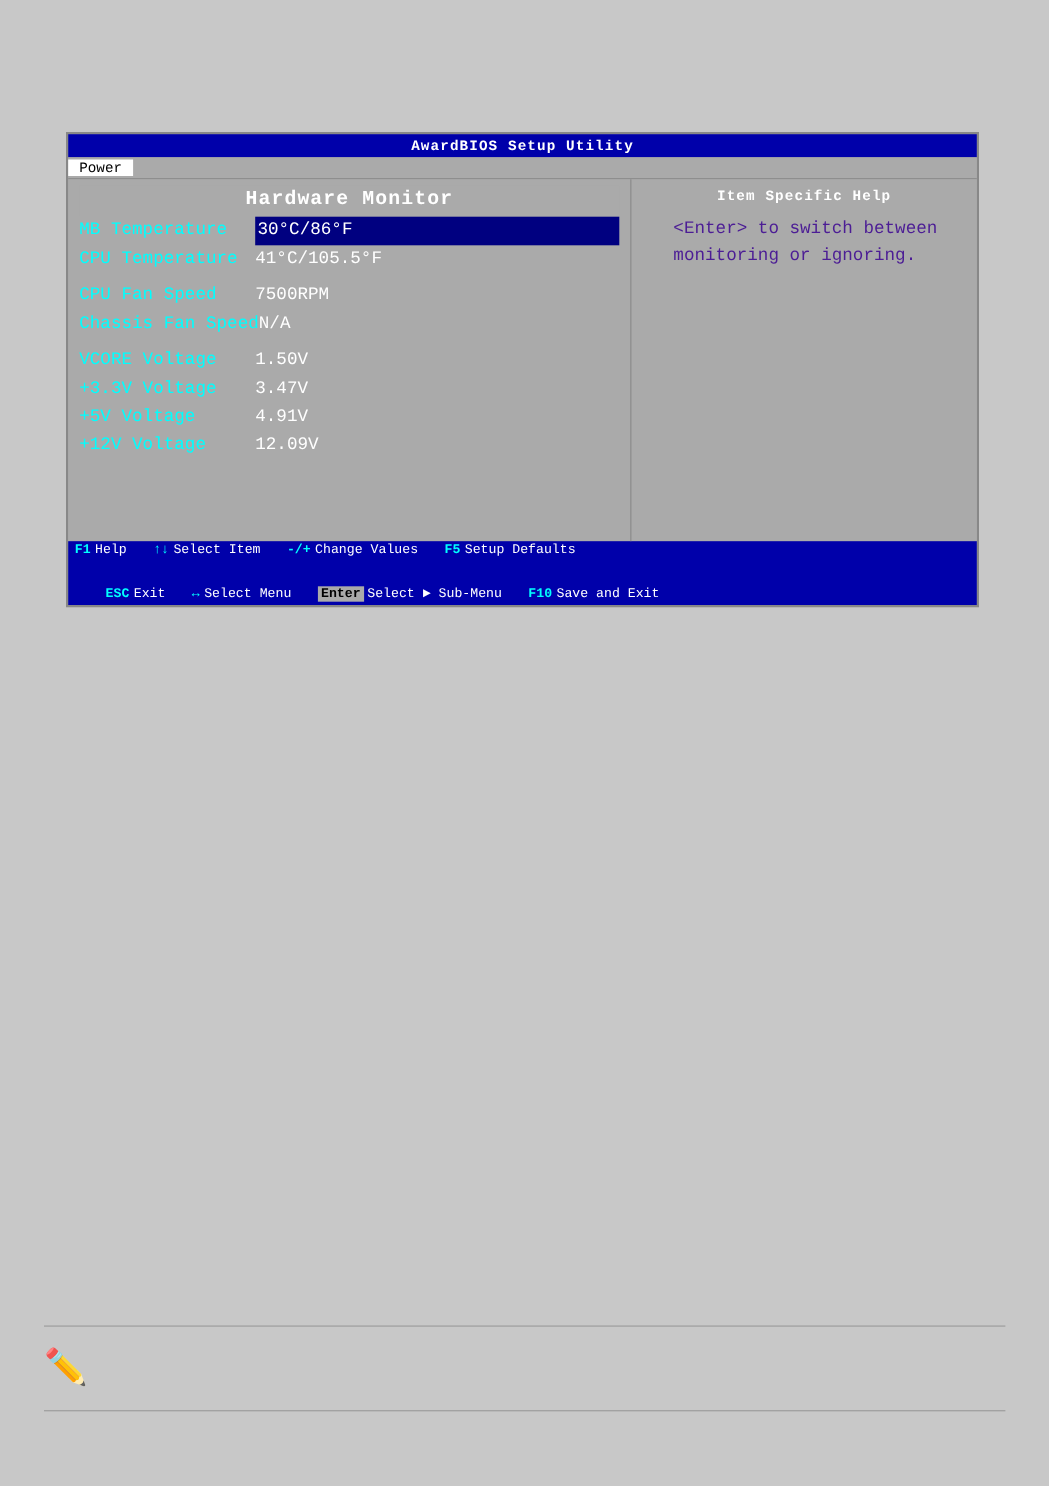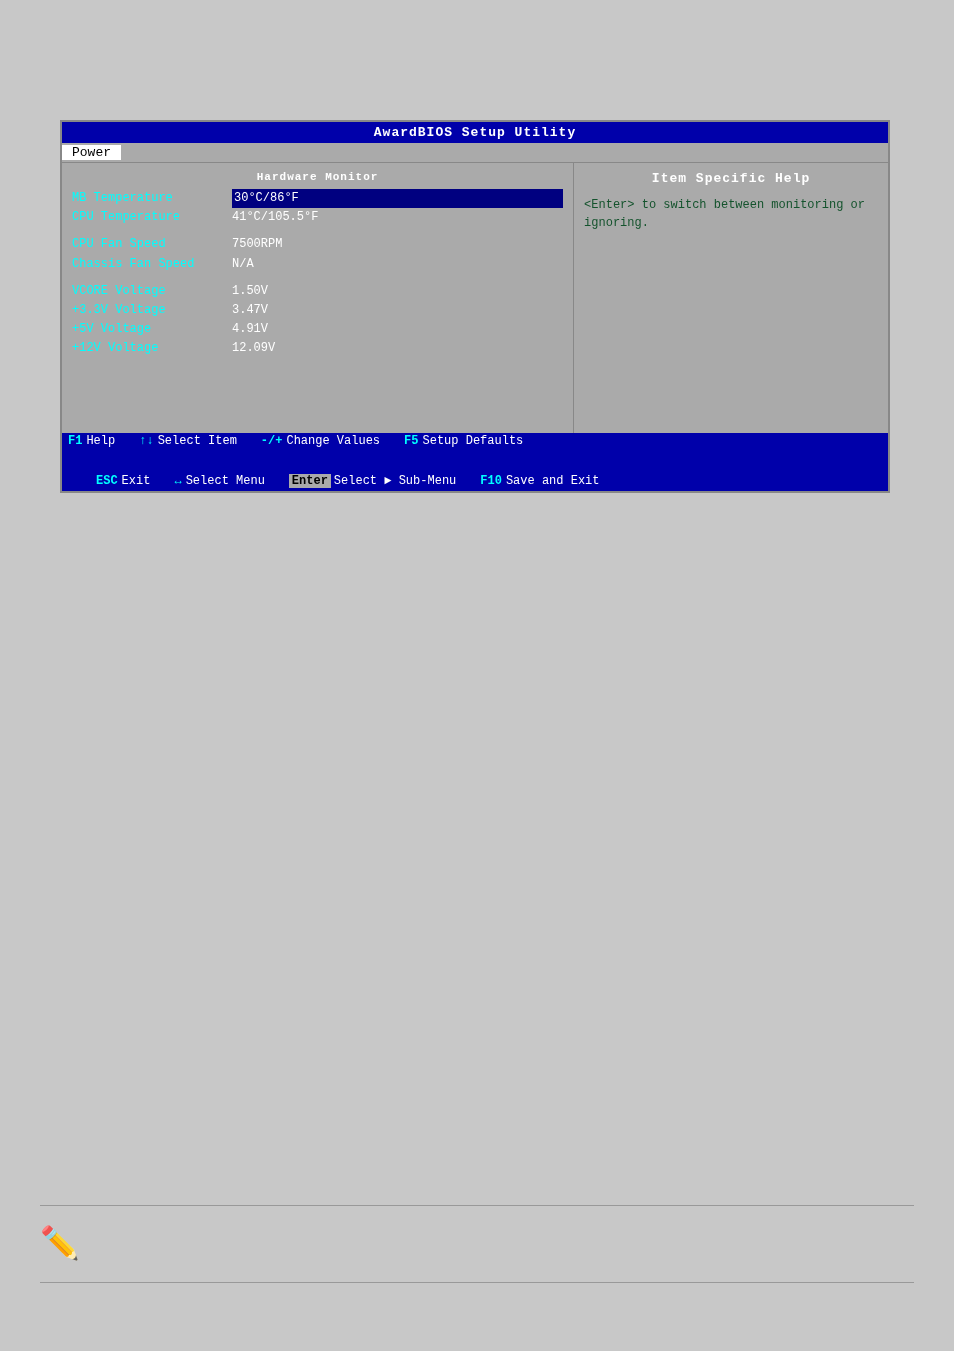--- a/index.html
+++ b/index.html
@@ -71,21 +71,21 @@
     .left-panel {
       flex: 0 0 62%;
       padding: 6px 10px;
       border-right: 1px solid #888;
     }
 
     .panel-header {
       text-align: center;
       color: #ffffff;
       background: #aaaaaa;
-      font-size: 11px;
+      font-size: 18px;
       font-weight: bold;
       padding: 2px 0 6px 0;
       letter-spacing: 1px;
     }
 
     
     .right-panel {
       flex: 0 0 38%;
       padding: 6px 10px;
     }
@@ -93,35 +93,36 @@
     .right-panel-header {
       text-align: center;
       color: #ffffff;
       font-size: 13px;
       font-weight: bold;
       padding: 2px 0 6px 0;
       letter-spacing: 1px;
     }
 
     .help-text {
-      color: #14532d;
-      font-size: 12px;
+      color: #4c1d95;
+      font-size: 16px;
       line-height: 1.5;
       margin-top: 4px;
+      margin-left: 28px;
     }
 
     
     .monitor-section {
       margin-bottom: 8px;
     }
 
     .monitor-row {
       display: flex;
       justify-content: space-between;
-      font-size: 12px;
+      font-size: 16px;
       line-height: 1.6;
     }
 
     .row-label {
       color: #00ffff;
       min-width: 160px;
     }
 
     .row-value {
       color: #ffffff;

